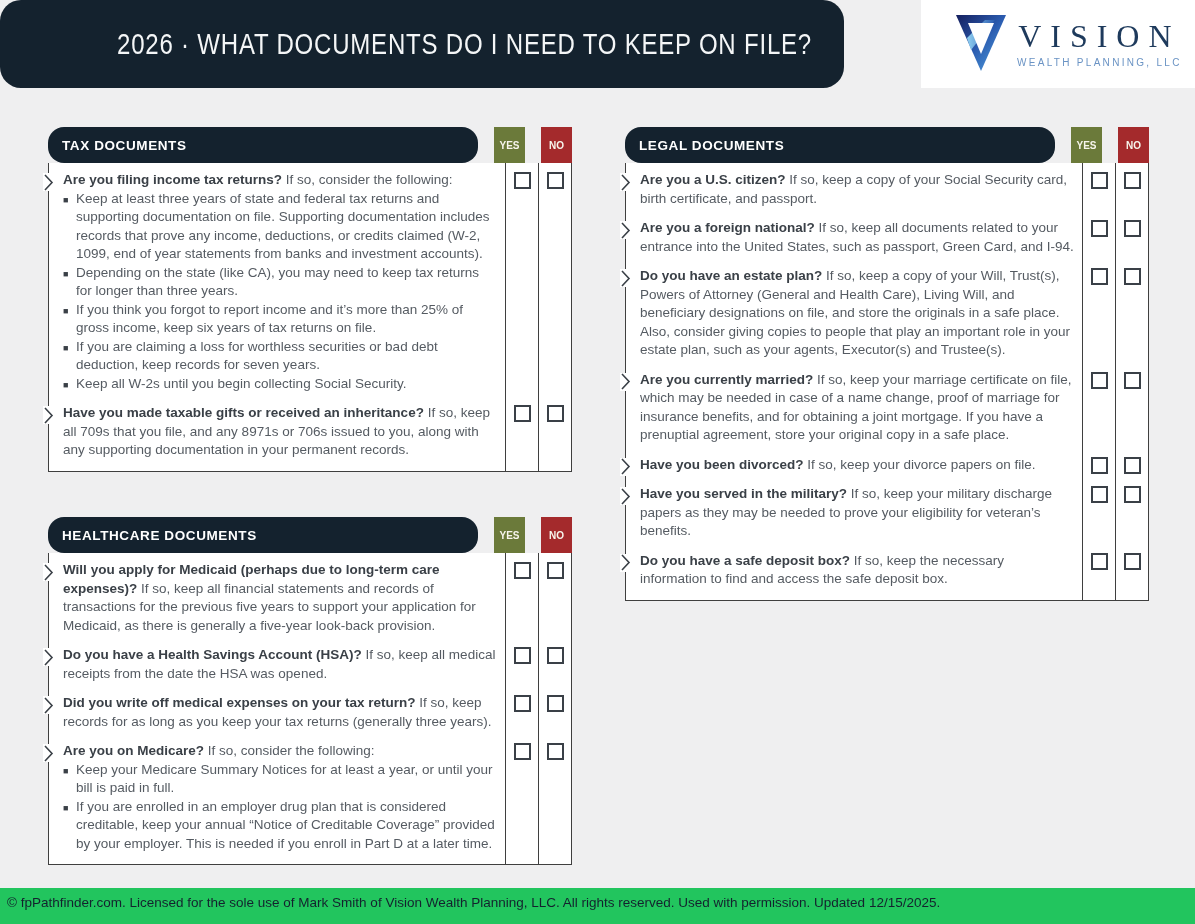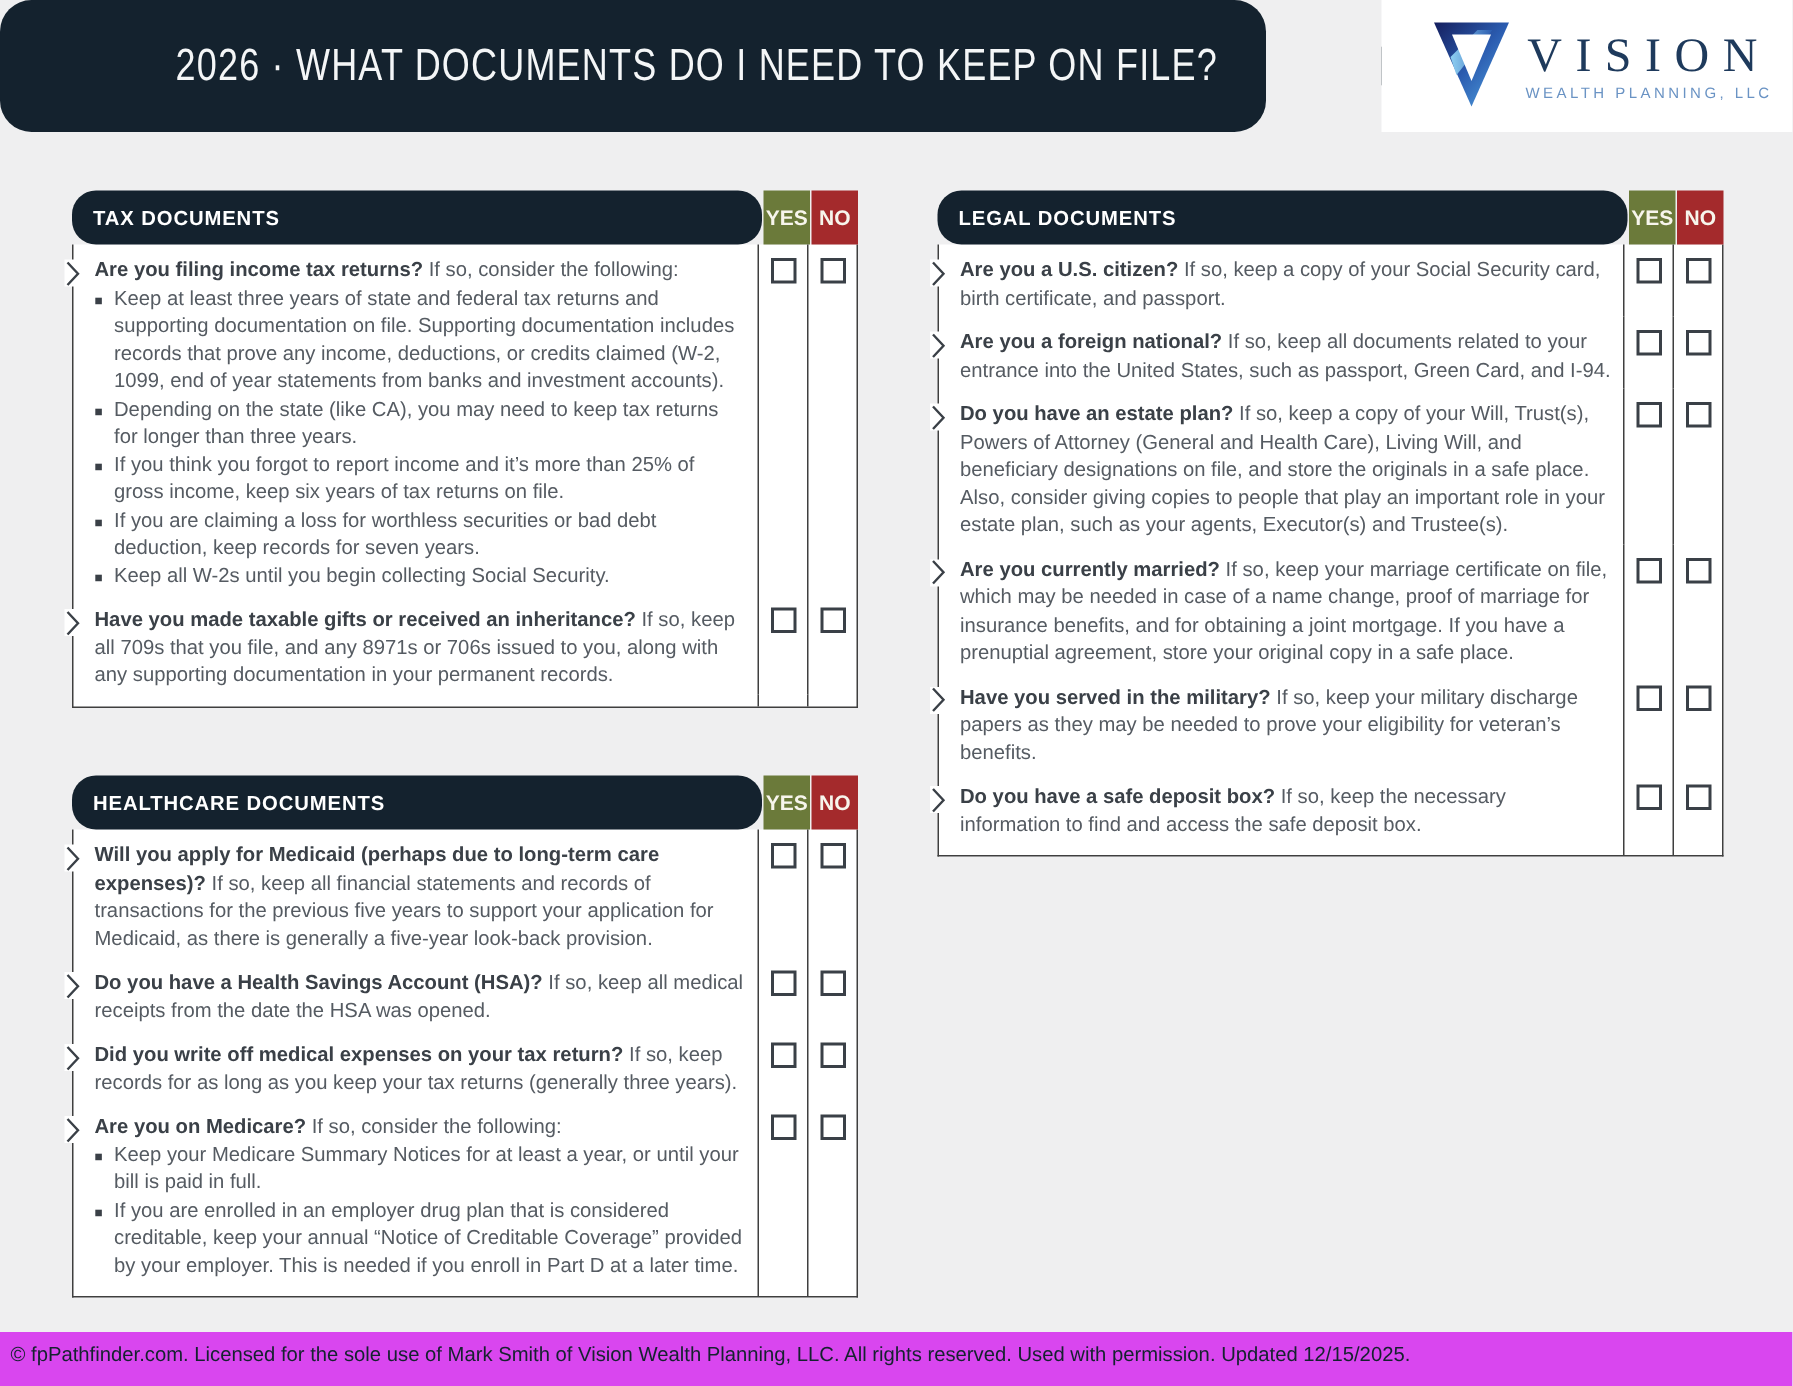--- a/index.html
+++ b/index.html
@@ -58,23 +58,23 @@
   .sec-1 { left:48px;  top:517px; }
   .sec-2 { left:625px; top:127px; }
 
   .sec-header { display:flex; height:36px; }
   .sec-title {
     flex:1; background:#14222e; color:#ffffff;
     font-weight:bold; font-size:13.5px; letter-spacing:0.6px;
     display:flex; align-items:center; padding-left:14px;border-radius:16px;
   }
   .yn-head {
-    width:31px; margin-left:1px; flex:0 0 31px;
+    width:31px; margin-left:16px; flex:0 0 31px;
     display:flex; align-items:center; justify-content:center;
-    color:#f7f5ec; font-weight:bold; font-size:14px;
+    color:#f7f5ec; font-weight:bold; font-size:10px;
   }
   .yes-head { background:#6b7a3a; }
   .no-head  { background:#a42a2c; }
 
   .sec-body {
     background:#ffffff;
     border:1px solid #3f3f3f; border-top:none;
   }
   .qrow { display:flex; position:relative; }
   .qtext {
@@ -103,21 +103,21 @@
   .spacer-row .cell { padding:0; }
   .chev {
     position:absolute; left:-6px; top:10px;
     width:11px; height:18px; background:#ffffff;
     display:flex; align-items:center; justify-content:center;
   }
 
   
   .footer {
     position:absolute; left:0; top:888px; width:1195px; height:36px;
-    background:#d946ef;
+    background:#22c55e;
   }
   .footer-text {
     padding:7px 0 0 7px;
     font-size:13.5px; color:#14222e;
   }
 </style>
 </head>
 <body>
 
 <div class="banner">
@@ -327,20 +327,34 @@
         <div class="cell">
           <div class="checkbox"></div>
         </div>
       </div>
       <div class="qrow">
         <span class="chev">
           <svg width="10" height="17" viewBox="0 0 10 17">
             <polyline points="1,1 8,8.5 1,16" fill="none" stroke="#3a4047" stroke-width="1.6"></polyline>
           </svg>
         </span>
+        <div class="qtext"><b>Have you been divorced?</b> <span>If so, keep your divorce papers on file.</span></div>
+        <div class="cell">
+          <div class="checkbox"></div>
+        </div>
+        <div class="cell">
+          <div class="checkbox"></div>
+        </div>
+      </div>
+      <div class="qrow">
+        <span class="chev">
+          <svg width="10" height="17" viewBox="0 0 10 17">
+            <polyline points="1,1 8,8.5 1,16" fill="none" stroke="#3a4047" stroke-width="1.6"></polyline>
+          </svg>
+        </span>
         <div class="qtext"><b>Have you served in the military?</b> <span>If so, keep your military discharge papers as they may be needed to prove your eligibility for veteran’s benefits.</span></div>
         <div class="cell">
           <div class="checkbox"></div>
         </div>
         <div class="cell">
           <div class="checkbox"></div>
         </div>
       </div>
       <div class="qrow">
         <span class="chev">

